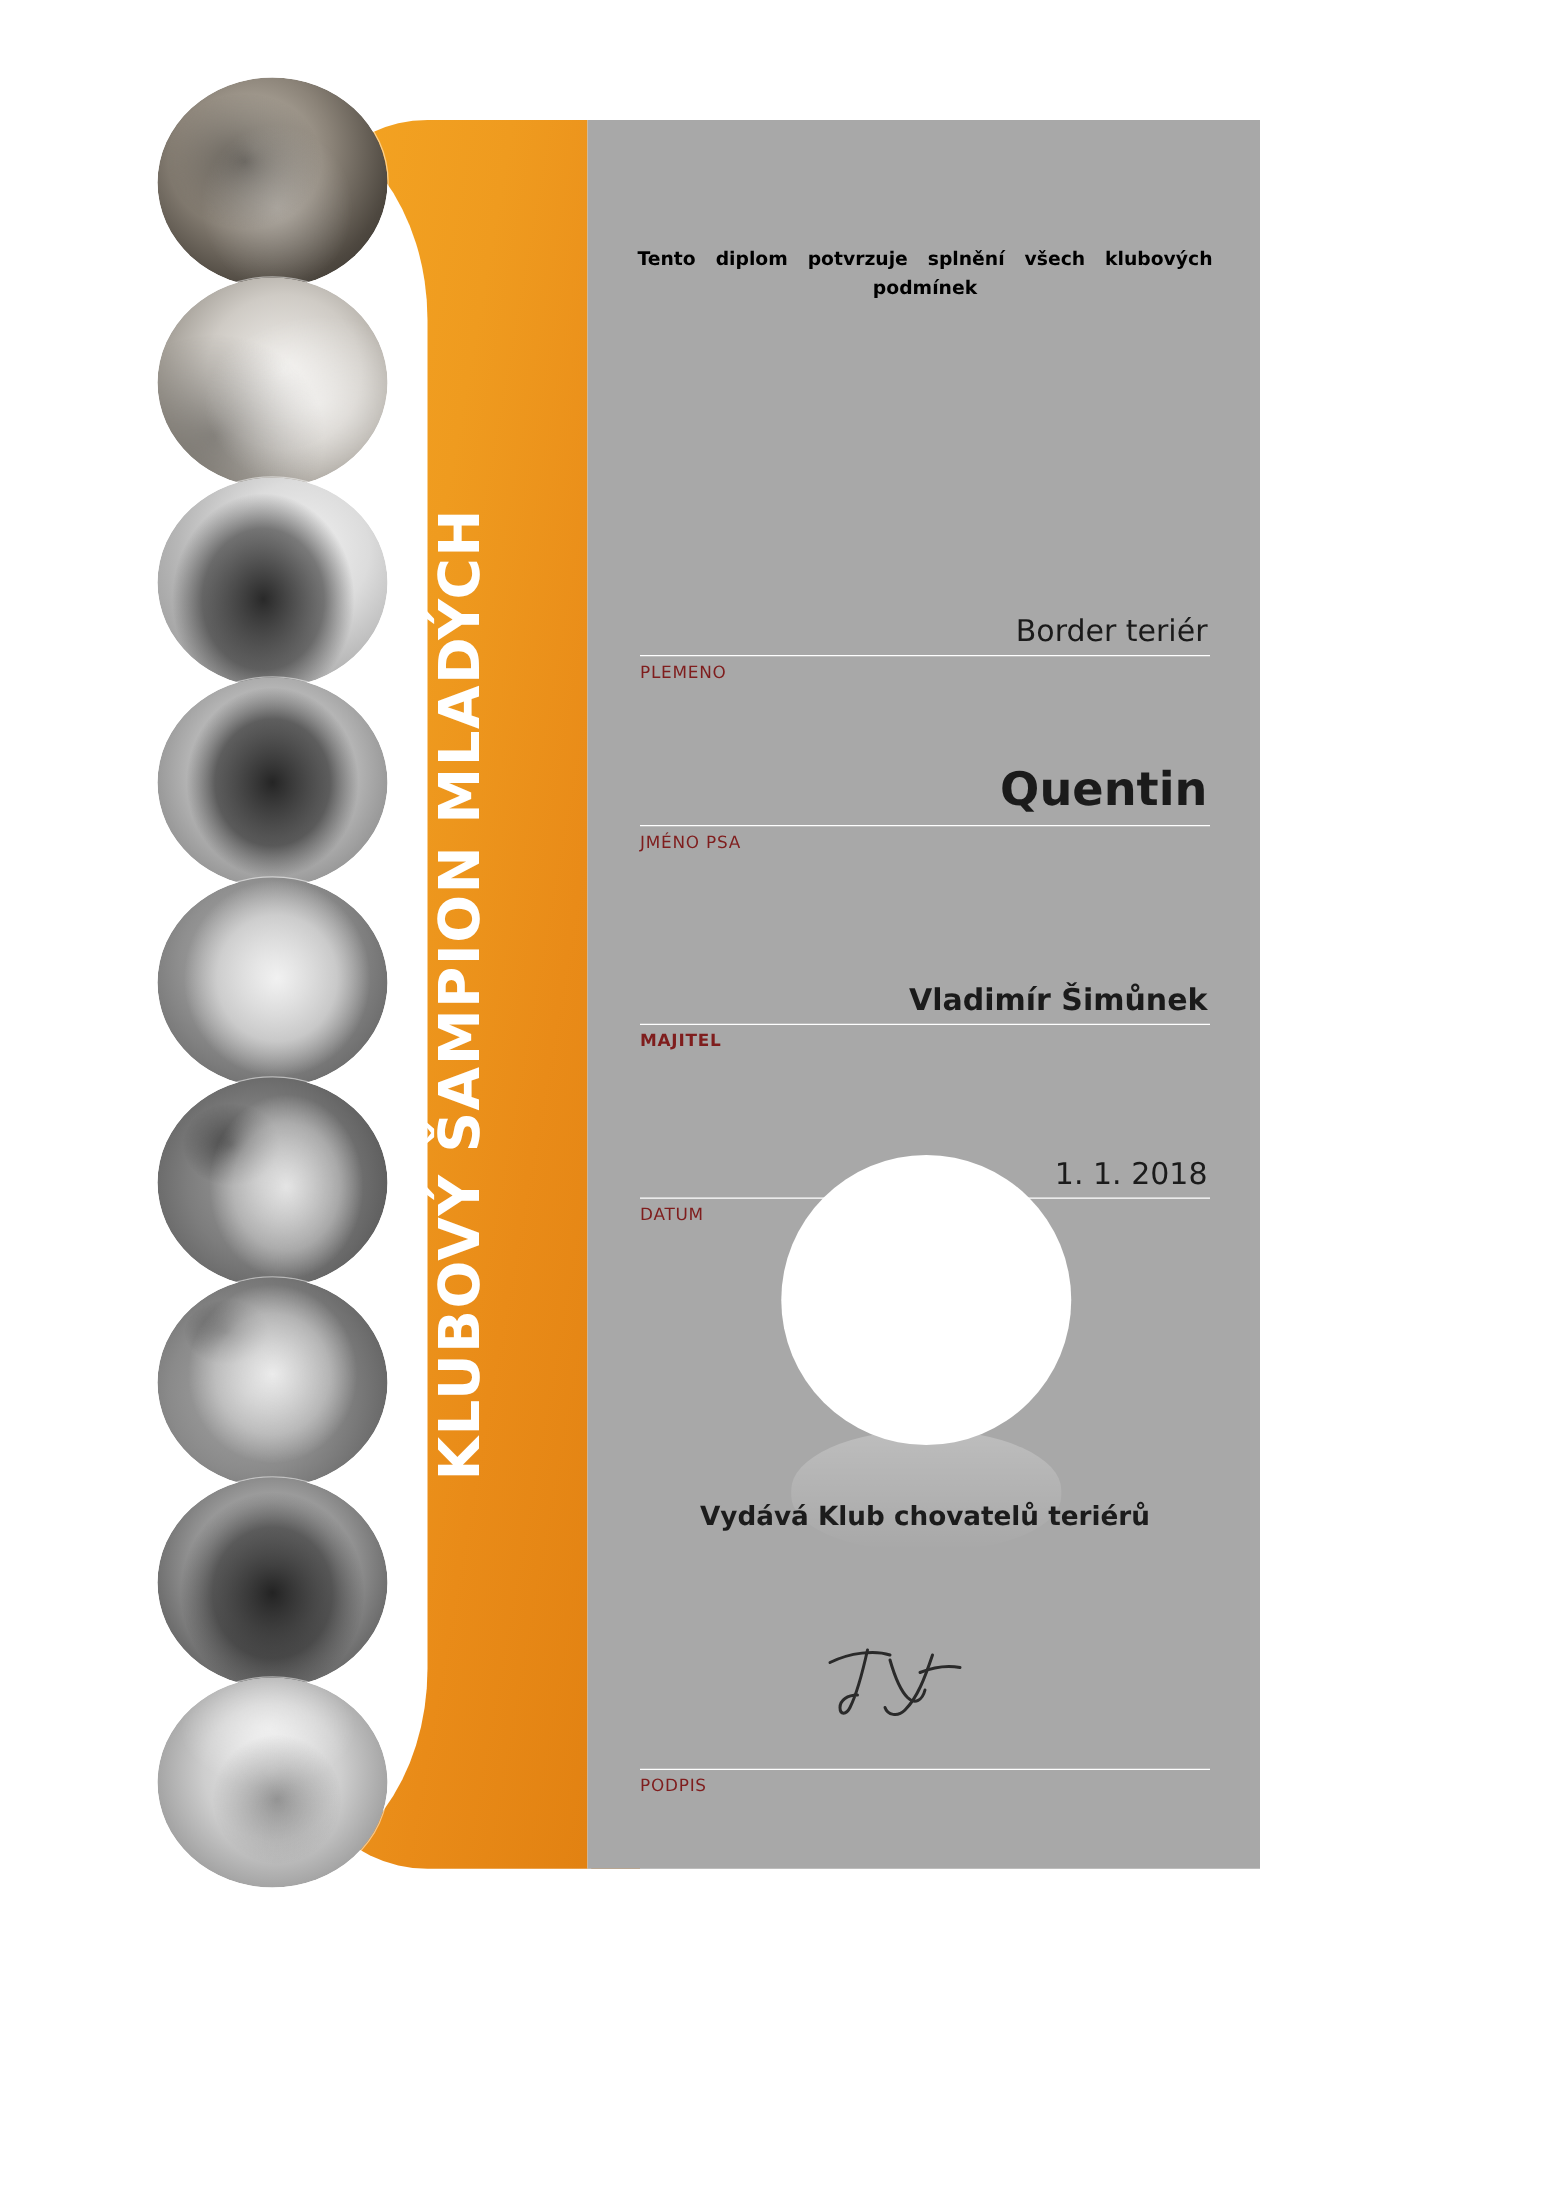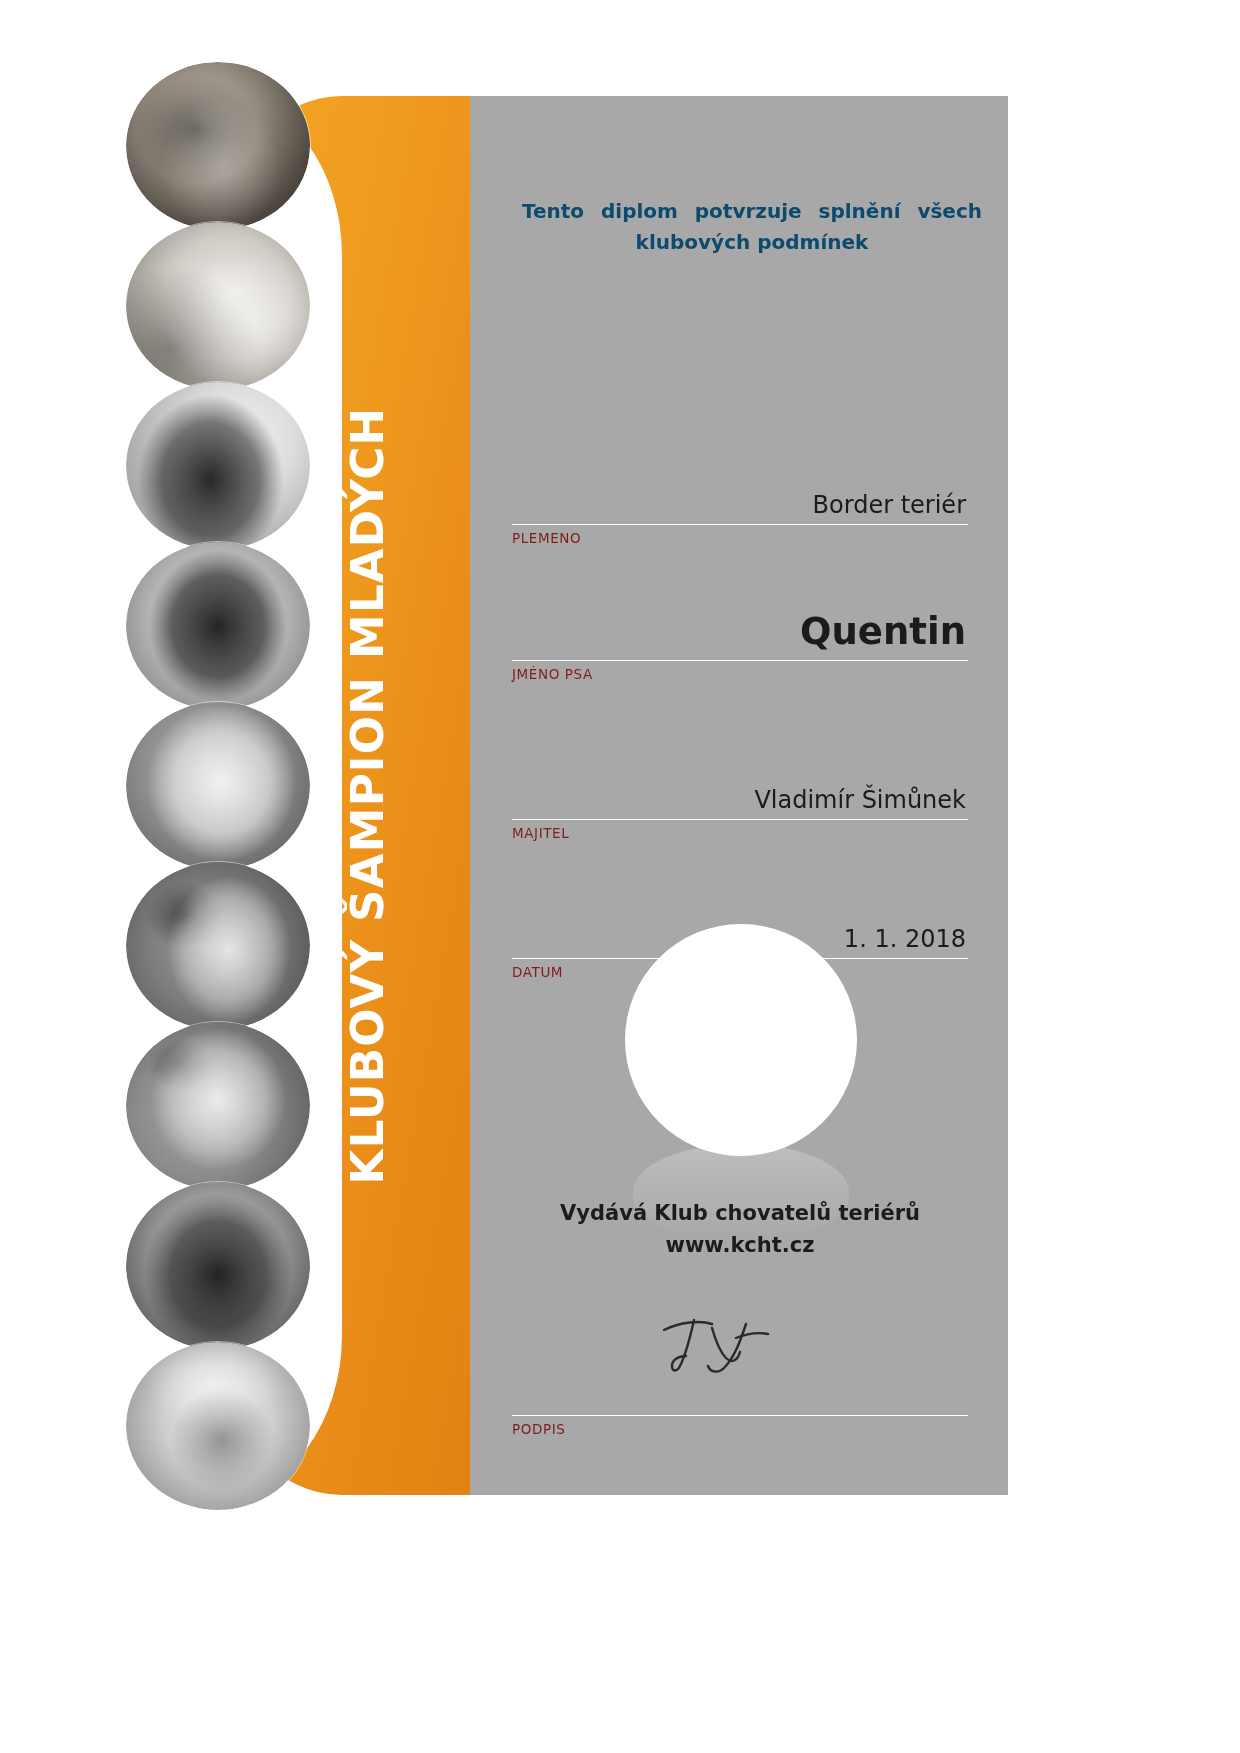--- a/index.html
+++ b/index.html
@@ -120,30 +120,30 @@
     position: absolute;
     left: 0;
     top: 0;
     width: 538px;
     height: 1399px;
     color: #1b1b1b;
   }
 
   .headline {
     position: absolute;
-    left: 52px;
+    left: 40px;
     top: 100px;
     width: 460px;
     text-align: center;
-    font-size: 20px;
+    font-size: 15px;
     font-weight: bold;
     line-height: 1.55;
     text-align: justify;
     text-align-last: center;
-    color: #0c4a6e;
+    color: #000000;
   }
 
   
   .field {
     position: absolute;
     left: 42px;
     width: 456px;
   }
   .field .value {
     text-align: right;
@@ -316,21 +316,21 @@
       </div>
 
       <div class="field" style="top:512px;">
         <div class="value value-jmeno">
           <div>Quentin</div>
         </div>
         <div class="rule"></div>
         <div class="label">JMÉNO PSA</div>
       </div>
 
-      <div class="field" style="top:690px;">
+      <div class="field" style="top:690px;font-weight:bold;">
         <div class="value value-majitel">Vladimír Šimůnek</div>
         <div class="rule"></div>
         <div class="label">MAJITEL</div>
       </div>
 
       <div class="field" style="top:829px;">
         <div class="value value-datum">1. 1. 2018</div>
         <div class="rule"></div>
         <div class="label">DATUM</div>
       </div>
@@ -355,21 +355,20 @@
                    C84 178, 76 158, 80 142 Z" fill="#1a1a1a"></path>
           <path d="M94 114 C86 100, 94 92, 104 100 C110 105, 112 112, 110 118 Z" fill="#1a1a1a"></path>
           <path d="M140 110 C146 96, 156 98, 156 108 C156 116, 150 122, 144 122 Z" fill="#1a1a1a"></path>
           <path d="M108 186 C114 196, 126 198, 134 192 C128 200, 112 200, 108 186 Z" fill="#1a1a1a"></path>
         </svg>
       </div>
       <div class="logo-reflection"></div>
 
       <div class="issuer">
         <span>Vydává Klub chovatelů teriérů</span>
-        <span class="url">www.kcht.cz</span>
       </div>
 
       <div class="signature-mark">
         <svg viewBox="0 0 130 62" width="130" height="62">
           <g fill="none" stroke="#2a2a2a" stroke-width="2.4" stroke-linecap="round">
             <path d="M14 16 C30 8, 50 6, 62 10"></path>
             <path d="M44 6 C40 24, 36 40, 30 52 C27 58, 22 58, 22 52 C22 46, 28 42, 36 42"></path>
             <path d="M62 14 C66 28, 70 38, 76 44 C82 50, 88 46, 90 38"></path>
             <path d="M96 10 C90 28, 84 44, 74 54 C68 60, 60 58, 58 52"></path>
             <path d="M86 24 C96 20, 108 18, 118 20"></path>

